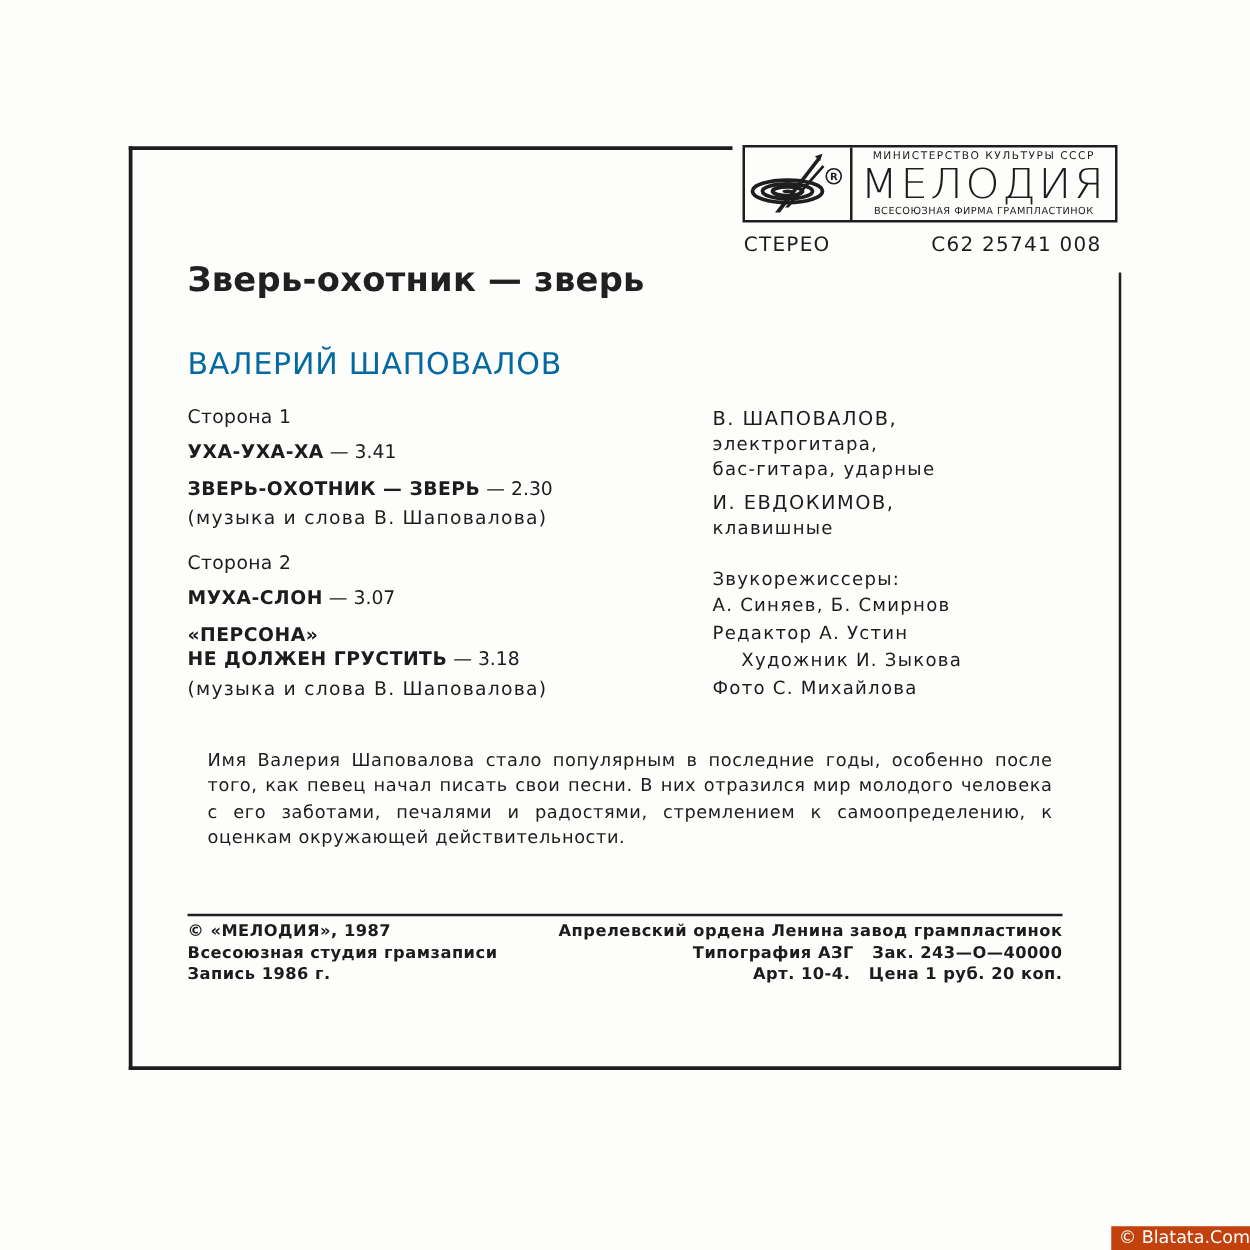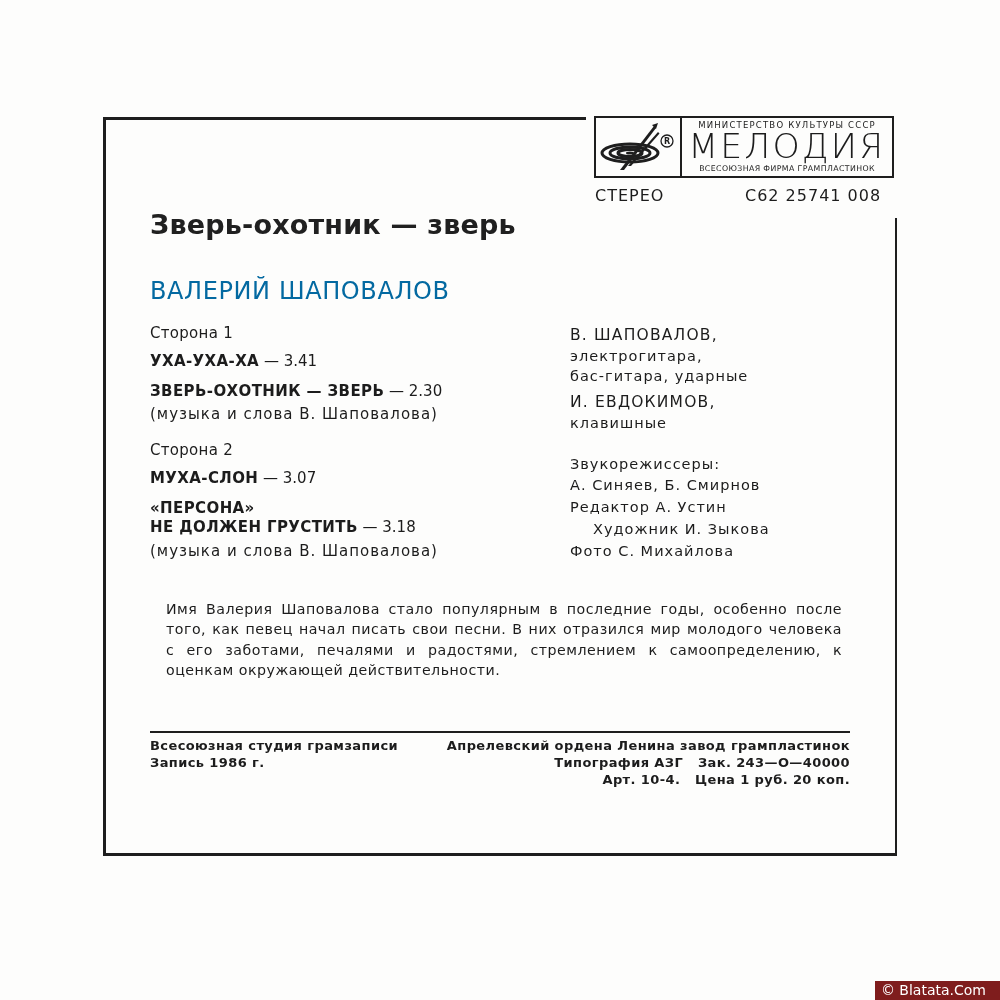--- a/index.html
+++ b/index.html
@@ -47,22 +47,22 @@
     .para { left: 150px; top: 583px; width: 708px; font-size: 14.2px; line-height: 20.3px; letter-spacing: 0.5px; }
     .para p { margin: 16px; text-align: justify; text-align-last: left; }
 
     .divider { left: 150px; top: 731px; width: 700px; height: 2px; }
     .foot { font-size: 13px; font-weight: bold; line-height: 17px; letter-spacing: 0.4px; }
     .foot-left { left: 150px; top: 737px; }
     .foot-right { left: 430px; top: 737px; width: 420px; text-align: right; }
     .foot-right .row { white-space: pre; }
 
     .watermark {
-      right: 0; bottom: 0; background: #7f1d1d; color: #fff; font-size: 14px;
-      padding: 1px 14px 2px 6px; font-family: "DejaVu Sans", sans-serif;
+      right: 0; bottom: 0; background: #c2410c; color: #fff; font-size: 14px;
+      padding: 1px 0 2px 6px; font-family: "DejaVu Sans", sans-serif;
     }
   </style>
 </head>
 <body>
 
 <div class="line frame-top"></div>
 <div class="line frame-left"></div>
 <div class="line frame-bottom"></div>
 <div class="line frame-right"></div>
 
@@ -127,20 +127,21 @@
 <div class="abs rcol" style="top:499px;">Редактор А. Устин</div>
 <div class="abs rcol" style="top:521px;margin-left:23px;">Художник И. Зыкова</div>
 <div class="abs rcol" style="top:543px;">Фото С. Михайлова</div>
 
 <div class="abs para">
   <p>Имя Валерия Шаповалова стало популярным в последние годы, особенно после того, как певец начал писать свои песни. В них отразился мир молодого человека с его заботами, печалями и радостями, стремлением к самоопределе­нию, к оценкам окружающей действительности.</p>
 </div>
 
 <div class="line divider"></div>
 <div class="abs foot foot-left">
+  <div>© «МЕЛОДИЯ», 1987</div>
   <div>Всесоюзная студия грамзаписи</div>
   <div>Запись 1986 г.</div>
 </div>
 <div class="abs foot foot-right">
   <div class="row">Апрелевский ордена Ленина завод грампластинок</div>
   <div class="row">Типография АЗГ   Зак. 243—О—40000</div>
   <div class="row">Арт. 10-4.   Цена 1 руб. 20 коп.</div>
 </div>
 
 <div class="abs watermark">© Blatata.Com</div>

